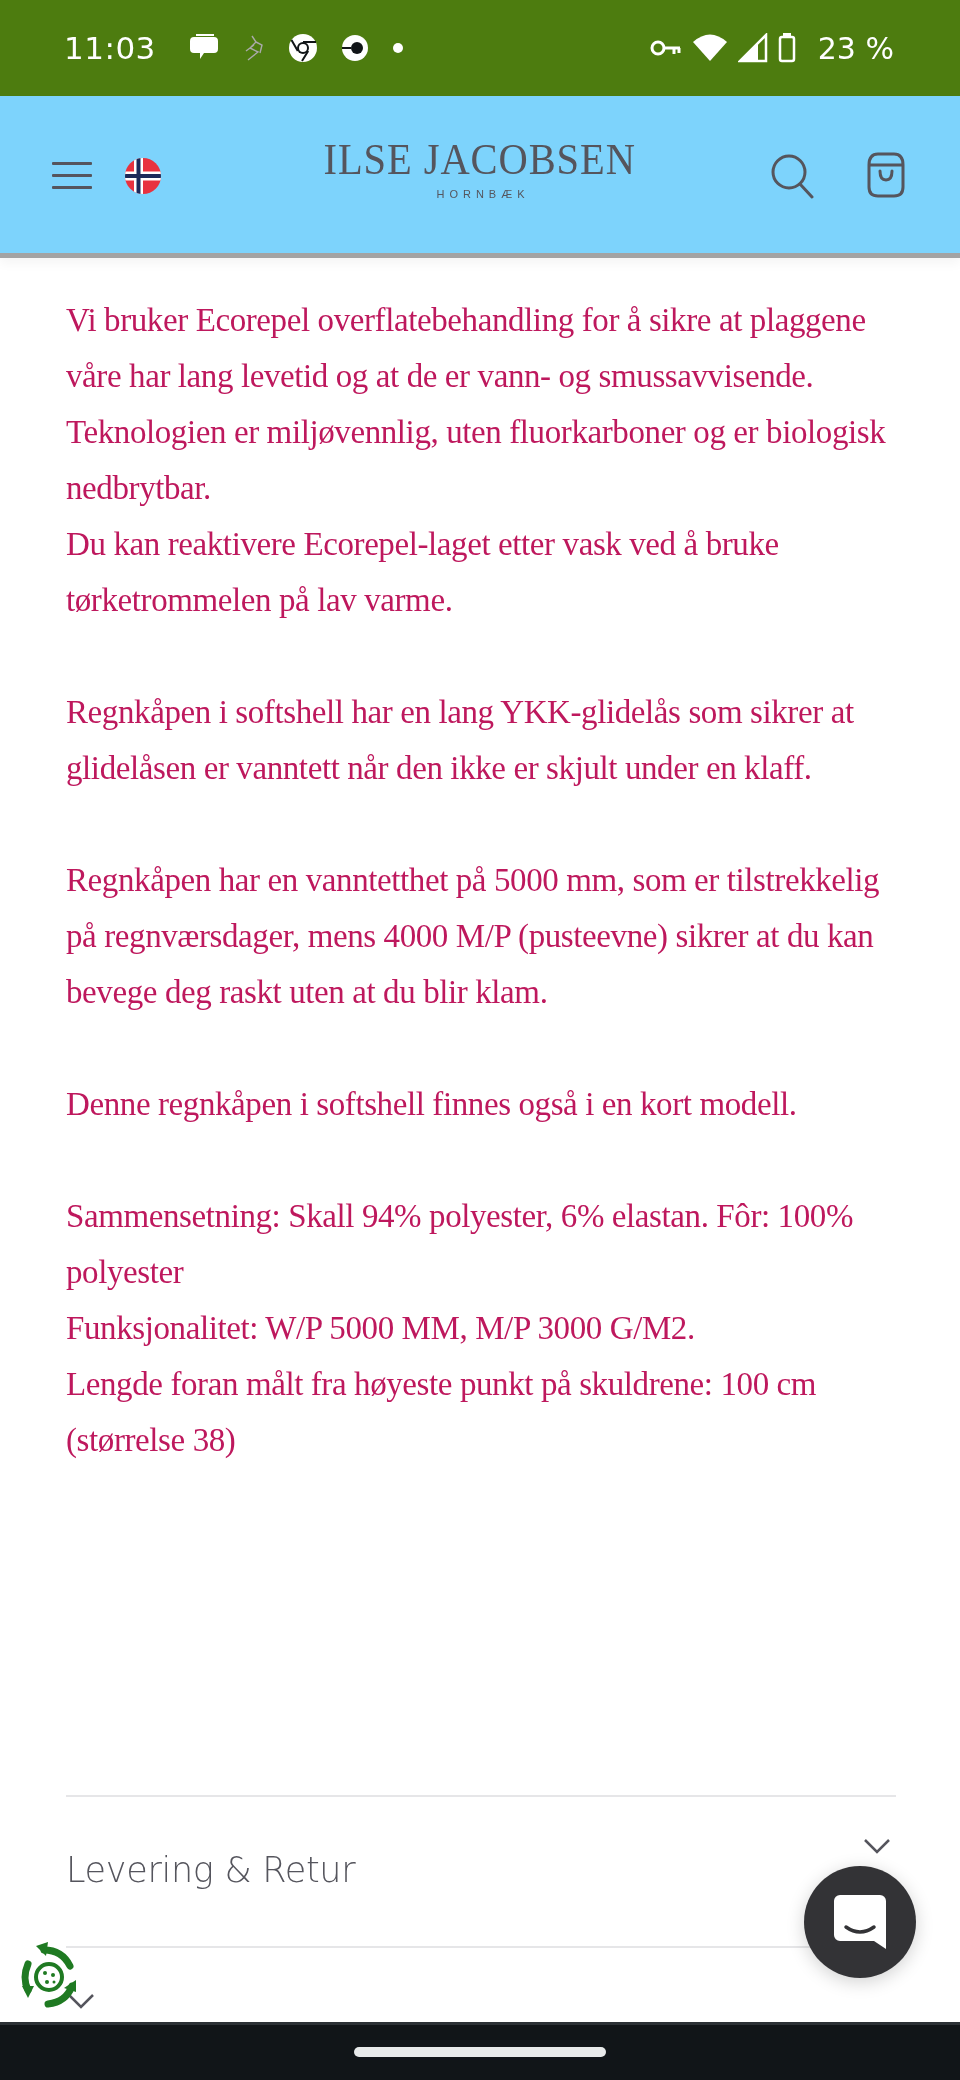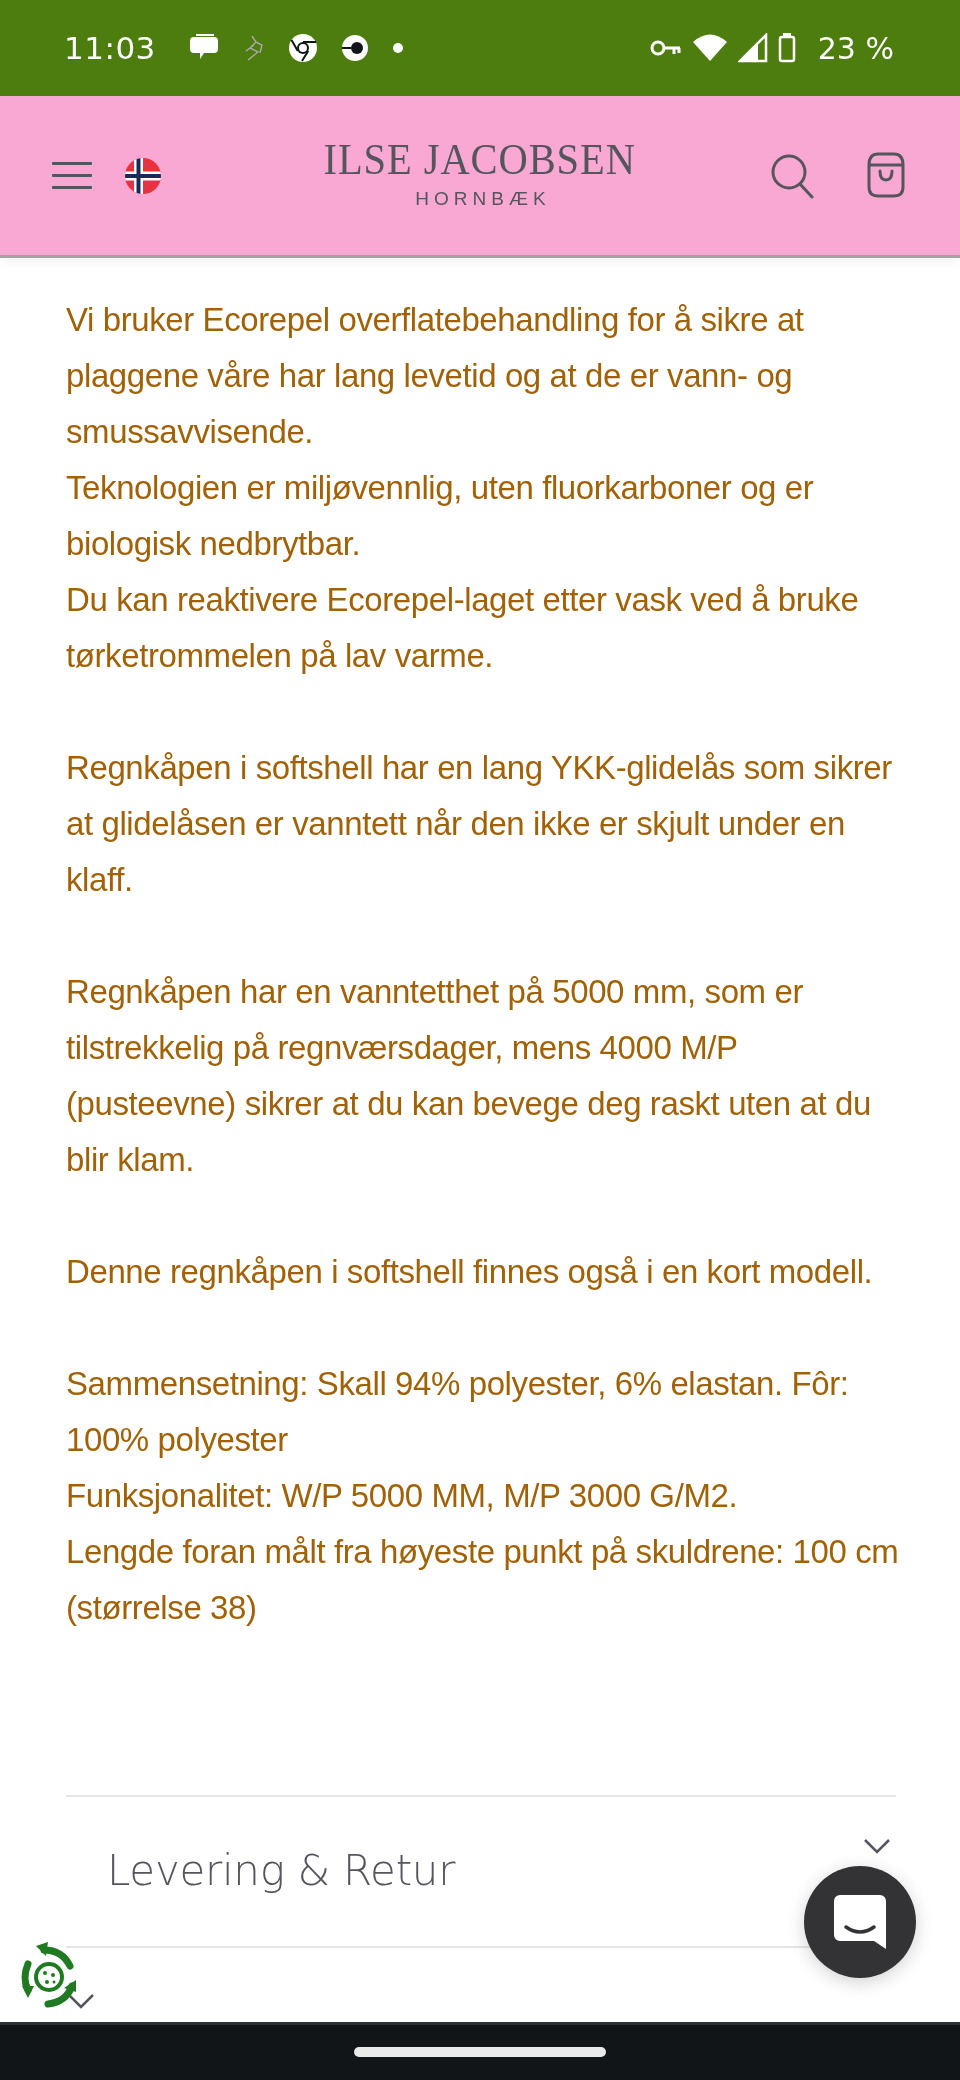--- a/index.html
+++ b/index.html
@@ -15,56 +15,56 @@
   }
   .status-left, .status-right { display: flex; align-items: center; }
   .status-time { font-size: 31px; font-weight: 500; letter-spacing: 0.5px; margin-right: 34px; font-family: "DejaVu Sans", sans-serif; }
   .sb-icon { display: inline-flex; align-items: center; justify-content: center; margin-right: 22px; }
   .status-right .sb-icon { margin-right: 10px; }
   .battery-text { font-size: 30px; font-family: "DejaVu Sans", sans-serif; margin-left: 12px; }
 
   
   .site-header {
     position: absolute; left: 0; top: 96px; width: 960px; height: 162px;
-    background: #f9a8d4; z-index: 5;
+    background: #7dd3fc; z-index: 5;
     box-shadow: 0 6px 10px rgba(0,0,0,0.04);
-    border-bottom: 3px solid #a3a3a3;
+    border-bottom: 5px solid #a3a3a3;
   }
   .menu-btn { position: absolute; left: 52px; top: 66px; width: 42px; height: 30px; cursor: pointer; }
   .menu-btn span { position: absolute; left: 0; width: 40px; height: 3px; background: #55555d; border-radius: 1px; }
   .menu-btn span:nth-child(1) { top: 0; }
   .menu-btn span:nth-child(2) { top: 12px; }
   .menu-btn span:nth-child(3) { top: 24px; }
   .flag-btn { position: absolute; left: 125px; top: 62px; width: 36px; height: 36px; border-radius: 50%; overflow: hidden; cursor: pointer; }
   .logo { position: absolute; left: 0; width: 960px; top: 42px; text-align: center; }
   .logo-main {
     font-family: "Liberation Serif", "DejaVu Serif", serif;
     font-size: 44px; color: #55555d; letter-spacing: 1px;
     transform: scaleX(0.92); display: inline-block; line-height: 44px;
   }
   .logo-sub {
-    display: block; font-family: "Liberation Sans", sans-serif; font-size: 19px;
+    display: block; font-family: "Liberation Sans", sans-serif; font-size: 11px;
     letter-spacing: 5px; color: #55555d; margin-top: 6px; padding-left: 6px;
   }
   .search-btn { position: absolute; left: 770px; top: 57px; width: 46px; height: 46px; cursor: pointer; }
   .cart-btn { position: absolute; left: 864px; top: 55px; width: 44px; height: 48px; cursor: pointer; }
 
   
   .content { position: absolute; left: 66px; top: 292px; width: 840px; }
   .para {
-    font-family: Liberation Sans, sans-serif; font-size: 33px; line-height: 56px;
-    color: #a16207; font-weight: 300; letter-spacing: -0.4px;
+    font-family: Liberation Serif, serif; font-size: 33px; line-height: 56px;
+    color: #be185d; font-weight: 300; letter-spacing: -0.4px;
     margin-bottom: 56px; white-space: pre-line;
   }
   .acc-divider { position: absolute; left: 66px; width: 830px; height: 2px; background: #e6e6e8; }
   .acc-item {
     position: absolute; left: 66px; width: 830px; height: 60px;
     display: flex; align-items: center; justify-content: space-between; cursor: pointer;
   }
-  .acc-title { font-family: "DejaVu Sans", sans-serif; font-size: 42px; color: #55555d; font-weight: 300; letter-spacing: -0.3px; margin-left: 41px; }
+  .acc-title { font-family: "DejaVu Sans", sans-serif; font-size: 35px; color: #55555d; font-weight: 300; letter-spacing: -0.3px; }
   .acc-chevron { width: 30px; height: 20px; margin-right: 4px; }
 
   
   .chat-fab {
     position: absolute; left: 804px; top: 1866px; width: 112px; height: 112px;
     border-radius: 50%; background: #333336; z-index: 10; cursor: pointer;
     box-shadow: 0 4px 18px rgba(0,0,0,0.18);
     display: flex; align-items: center; justify-content: center;
   }
   .eco-badge { position: absolute; left: 14px; top: 1942px; width: 70px; height: 70px; z-index: 10; cursor: pointer; }

